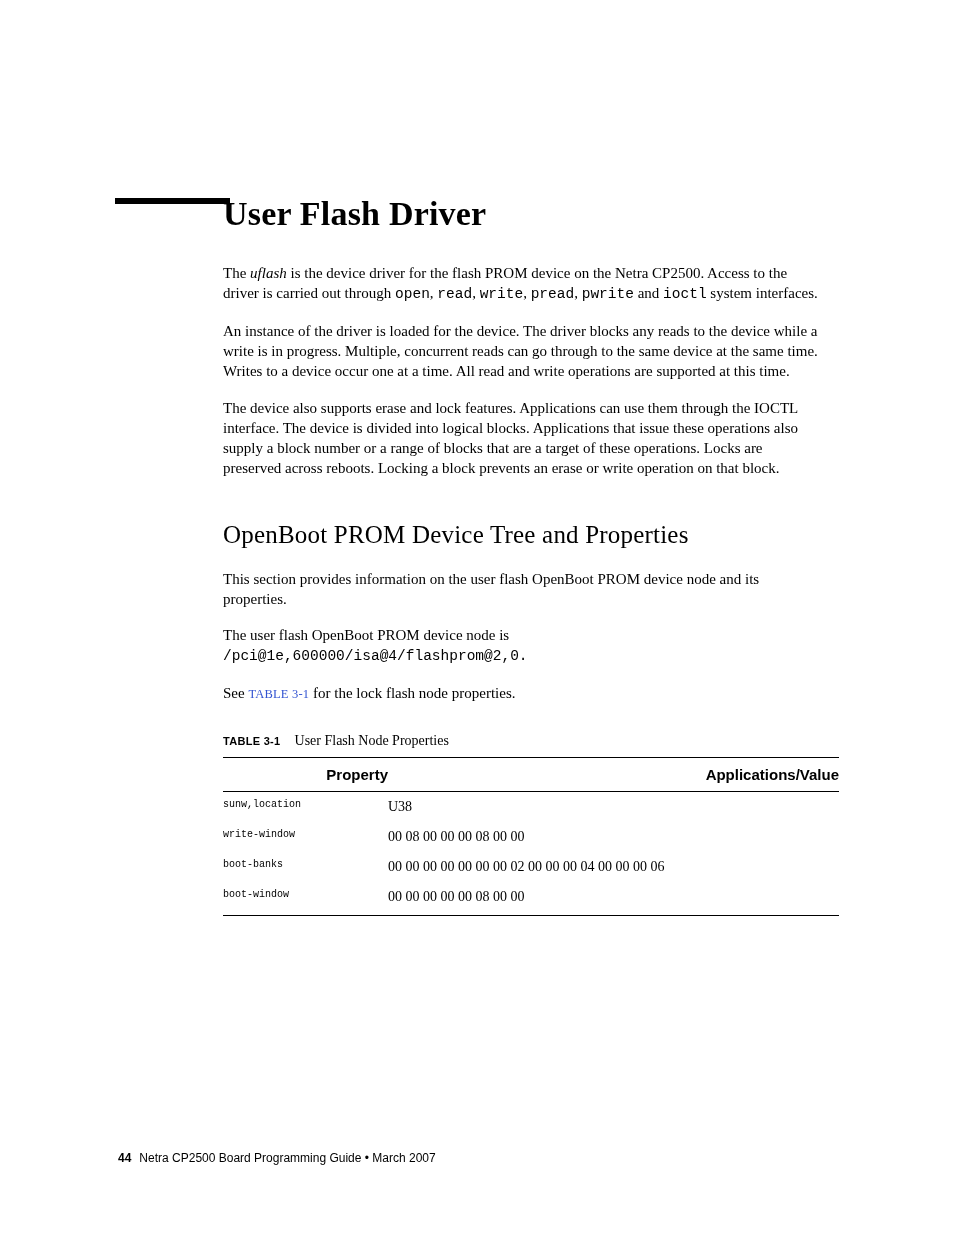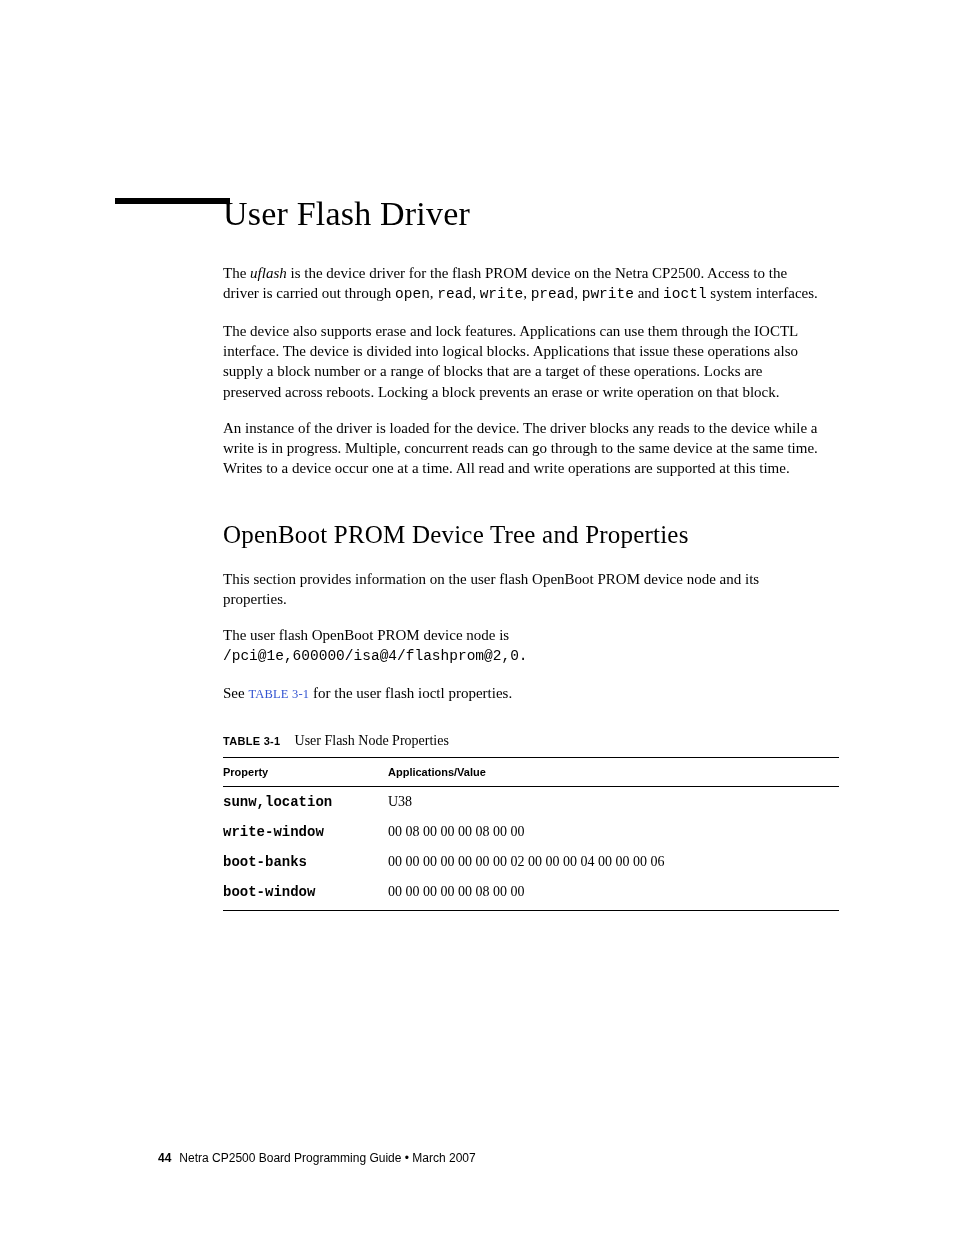--- a/index.html
+++ b/index.html
@@ -24,21 +24,21 @@
     top: 198px;
     left: 115px;
     width: 115px;
     height: 6px;
     background: #000;
   }
   .content {
     margin-left: 108px;
   }
   h1 {
-    font-weight: 400;
+    font-weight: 700;
     font-size: 34px;
     margin: 0 0 30px 0;
     letter-spacing: 0.2px;
   }
   h2 {
     font-weight: 400;
     font-size: 25px;
     margin: 42px 0 20px 0;
     letter-spacing: 0.2px;
   }
@@ -69,85 +69,83 @@
     font-size: 11px;
     letter-spacing: 0.3px;
     margin-right: 14px;
   }
   table {
     width: 100%;
     border-collapse: collapse;
     font-size: 14px;
   }
   thead th {
-    text-align: left;
+    text-align: right;
     font-family: Helvetica, Arial, sans-serif;
     font-weight: 700;
-    font-size: 11px;
+    font-size: 15px;
     padding: 8px 0 8px 0;
     border-top: 1.5px solid #000;
     border-bottom: 1px solid #000;
   }
   tbody td {
     padding: 7px 0;
     vertical-align: top;
     font-size: 14px;
   }
   tbody tr:last-child td {
     border-bottom: 1.5px solid #000;
     padding-bottom: 10px;
     margin-top: 48px;
   }
   td.prop {
     font-family: "Courier New", Courier, monospace;
-    font-size: 14px;
+    font-size: 10px;
     width: 165px;
-    font-weight: bold;
   }
   .footer {
     position: absolute;
     bottom: 70px;
     left: 118px;
     font-family: Helvetica, Arial, sans-serif;
     font-size: 12px;
-    margin-left: 40px;
   }
   .footer .pnum {
     font-weight: 700;
     margin-right: 8px;
   }
 </style>
 </head>
 <body>
 
 <div class="page">
   <div class="rule-mark"></div>
 
   <div class="content">
 
     <h1>User Flash Driver</h1>
 
     <p>
       <span>The </span><span class="italic">uflash</span><span> is the device driver for the flash PROM device on the Netra CP2500. Access to the driver is carried out through </span><span class="mono">open</span><span>, </span><span class="mono">read</span><span>, </span><span class="mono">write</span><span>, </span><span class="mono">pread</span><span>, </span><span class="mono">pwrite</span><span> and </span><span class="mono">ioctl</span><span> system interfaces.</span>
     </p>
 
+    <p>An instance of the driver is loaded for the device. The driver blocks any reads to the device while a write is in progress. Multiple, concurrent reads can go through to the same device at the same time. Writes to a device occur one at a time. All read and write operations are supported at this time.</p>
     <p>The device also supports erase and lock features. Applications can use them through the IOCTL interface. The device is divided into logical blocks. Applications that issue these operations also supply a block number or a range of blocks that are a target of these operations. Locks are preserved across reboots. Locking a block prevents an erase or write operation on that block.</p>
-    <p>An instance of the driver is loaded for the device. The driver blocks any reads to the device while a write is in progress. Multiple, concurrent reads can go through to the same device at the same time. Writes to a device occur one at a time. All read and write operations are supported at this time.</p>
 
     <h2>OpenBoot PROM Device Tree and Properties</h2>
 
     <p>This section provides information on the user flash OpenBoot PROM device node and its properties.</p>
 
     <p>
       <span>The user flash OpenBoot PROM device node is</span><br>
       <span class="mono">/pci@1e,600000/isa@4/flashprom@2,0.</span>
     </p>
 
     <p>
-      <span>See </span><span class="link">TABLE 3-1</span><span> for the user flash ioctl properties.</span>
+      <span>See </span><span class="link">TABLE 3-1</span><span> for the lock flash node properties.</span>
     </p>
 
     <div class="table-caption">
       <span class="table-label">TABLE 3-1</span><span>User Flash Node Properties</span>
     </div>
 
     <table>
       <thead>
         <tr>
           <th>Property</th>

